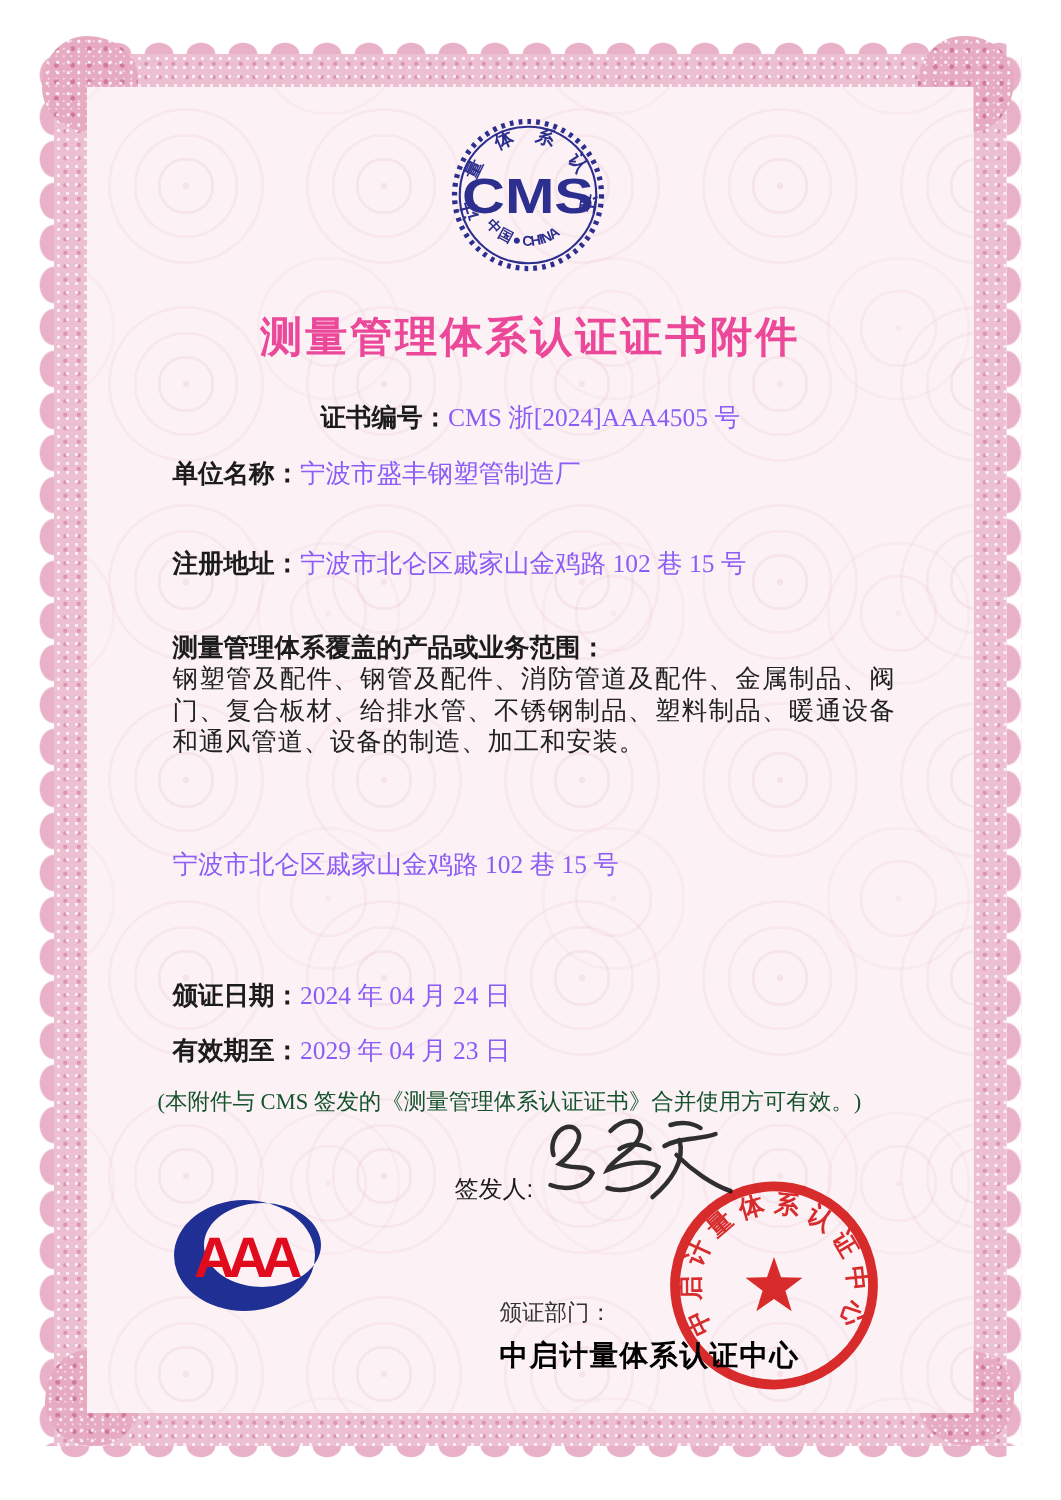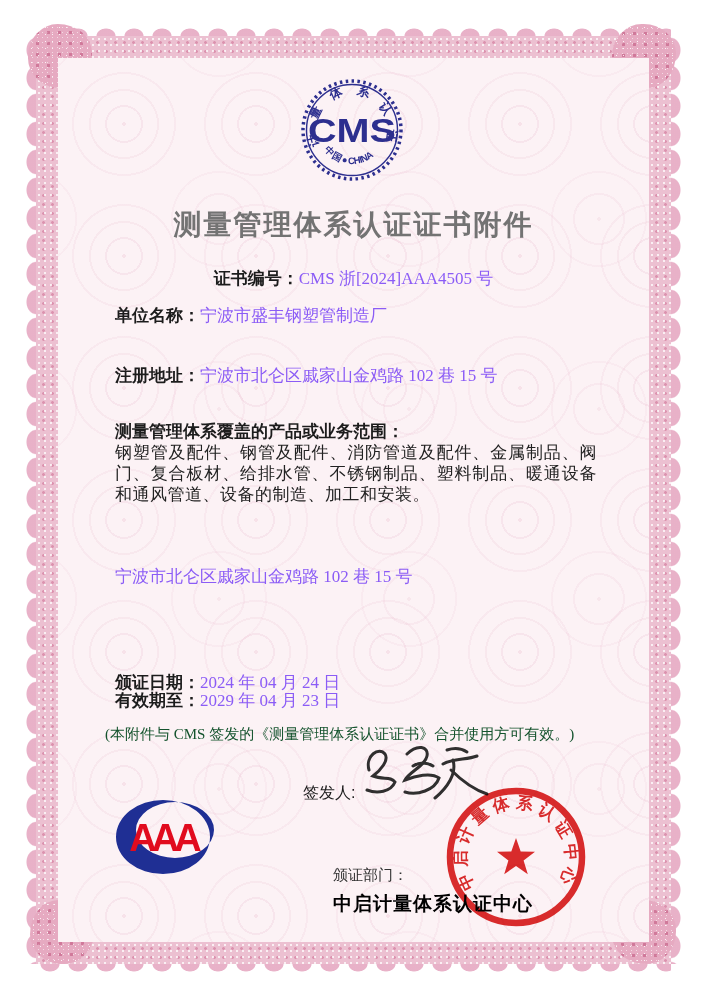--- a/index.html
+++ b/index.html
@@ -54,21 +54,21 @@
           rgba(226,162,187,.11) 50px 52px, rgba(0,0,0,0) 52px),
         radial-gradient(circle, rgba(226,162,187,.14) 0 2px, rgba(0,0,0,0) 2px 24px,
           rgba(226,162,187,.11) 24px 26px, rgba(0,0,0,0) 26px 46px,
           rgba(226,162,187,.09) 46px 48px, rgba(0,0,0,0) 48px);
       background-size:132px 132px,190px 190px;
       background-position:0 0,66px 66px;}
 
   
   .abs{position:absolute;}
   .ctr{left:0;width:707px;text-align:center;}
-  .title{top:206px;font-size:28px;font-weight:bold;letter-spacing:2px;color:#737373;}
+  .title{top:206px;font-size:28px;font-weight:bold;letter-spacing:2px;color:#ec4899;}
   .certno{top:267px;font-size:17px;}
   .line{white-space:nowrap;font-size:17px;}
   .lbl{font-weight:bold;font-family:"Liberation Sans",sans-serif;}
   .val{font-family:"Liberation Serif",serif;color:#8b5cf6;}
   .heading{font-weight:bold;font-size:17px;}
   .bodytext{font-family:"Liberation Serif",serif;font-size:17px;line-height:21px;
       text-align:justify;color:#222;letter-spacing:.5px;}
   .note{font-family:"Liberation Serif",serif;font-size:15px;color:#14532d;}
   .issuer-line{display:flex;align-items:baseline;gap:6px;flex-direction:column;}
   .issuer-lbl{font-family:"Liberation Serif",serif;font-size:15px;color:#333;}
@@ -118,21 +118,21 @@
 
   <div class="abs line" style="left:115px;top:364px;">
     <span class="lbl">注册地址：</span><span class="val">宁波市北仑区戚家山金鸡路 102 巷 15 号</span>
   </div>
 
   <div class="abs heading" style="left:115px;top:420px;">测量管理体系覆盖的产品或业务范围：</div>
   <div class="abs bodytext" style="left:115px;top:442px;width:482px;">钢塑管及配件、钢管及配件、消防管道及配件、金属制品、阀门、复合板材、给排水管、不锈钢制品、塑料制品、暖通设备和通风管道、设备的制造、加工和安装。</div>
 
   <div class="abs val" style="left:115px;top:565px;font-size:17px;">宁波市北仑区戚家山金鸡路 102 巷 15 号</div>
 
-  <div class="abs line" style="left:115px;top:652px;margin-top:19px;">
+  <div class="abs line" style="left:115px;top:652px;">
     <span class="lbl">颁证日期：</span><span class="val">2024 年 04 月 24 日</span>
   </div>
 
   <div class="abs line" style="left:115px;top:689px;">
     <span class="lbl">有效期至：</span><span class="val">2029 年 04 月 23 日</span>
   </div>
 
   <div class="abs note" style="left:105px;top:725px;">(本附件与 CMS 签发的《测量管理体系认证证书》合并使用方可有效。)</div>
 
   <div class="abs" style="left:303px;top:783px;font-size:16px;">签发人:</div>

